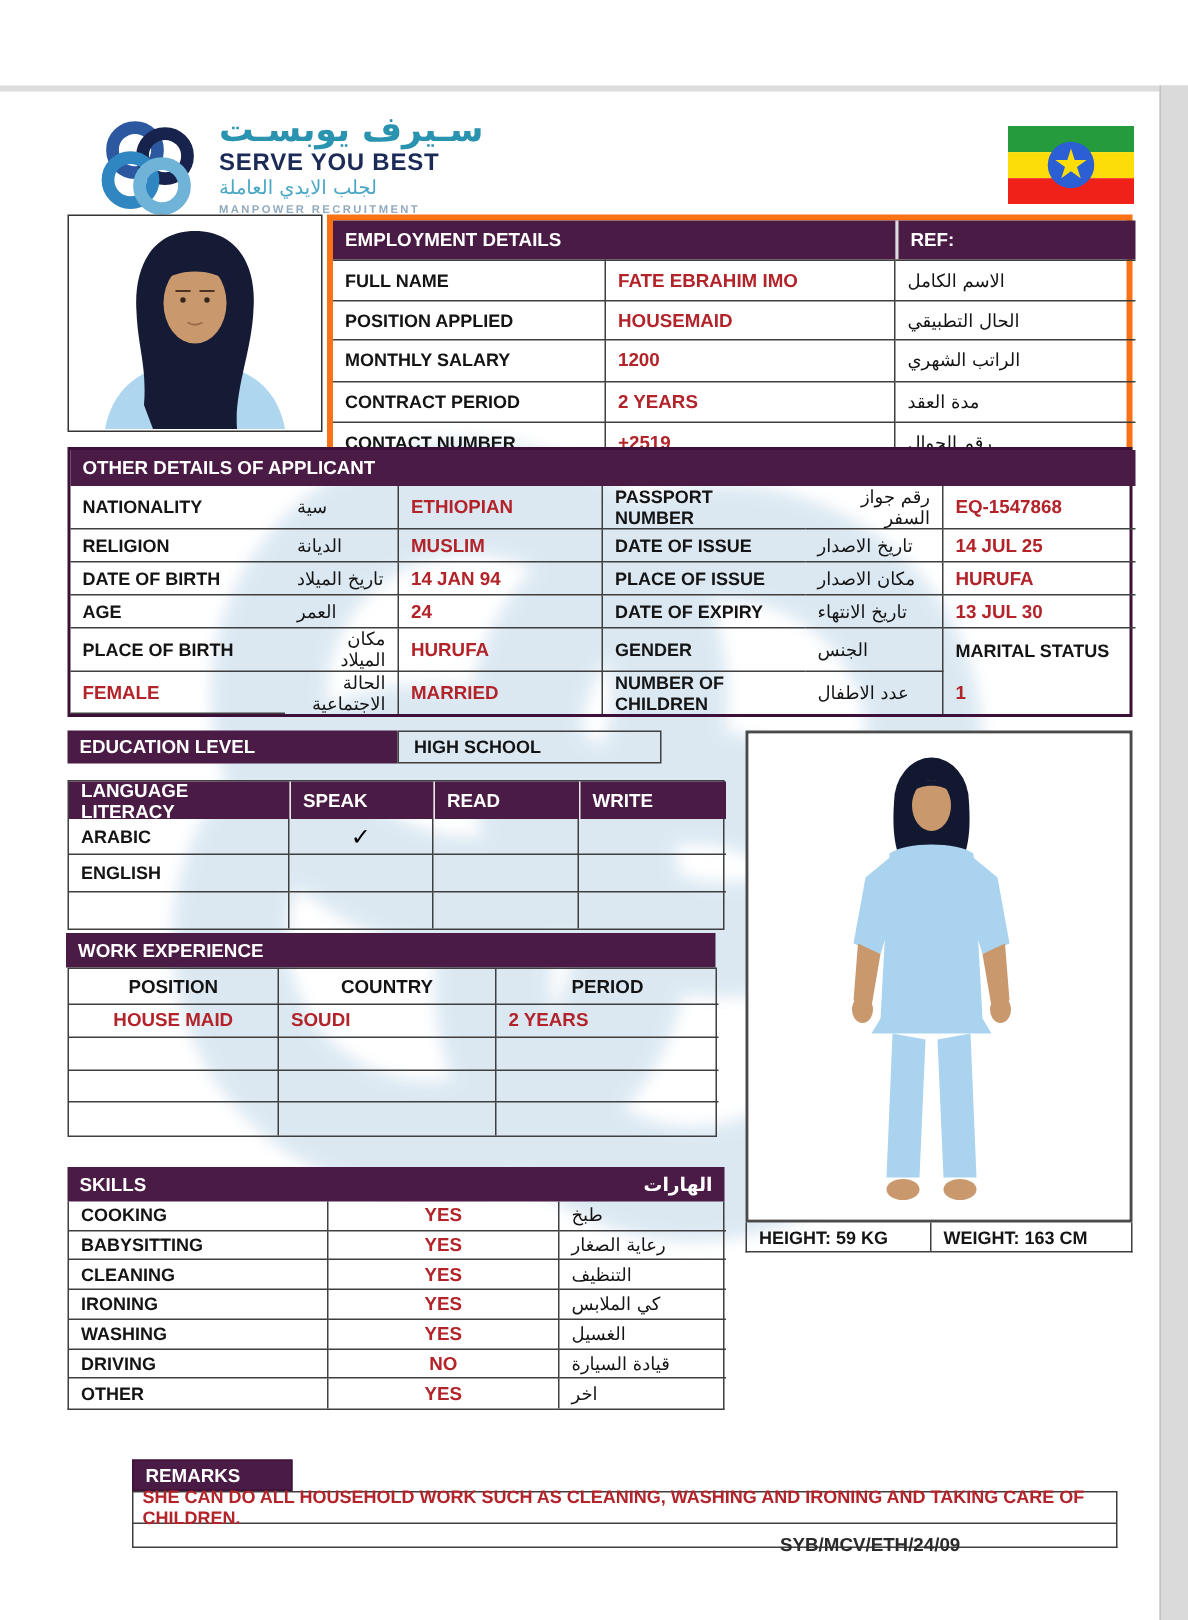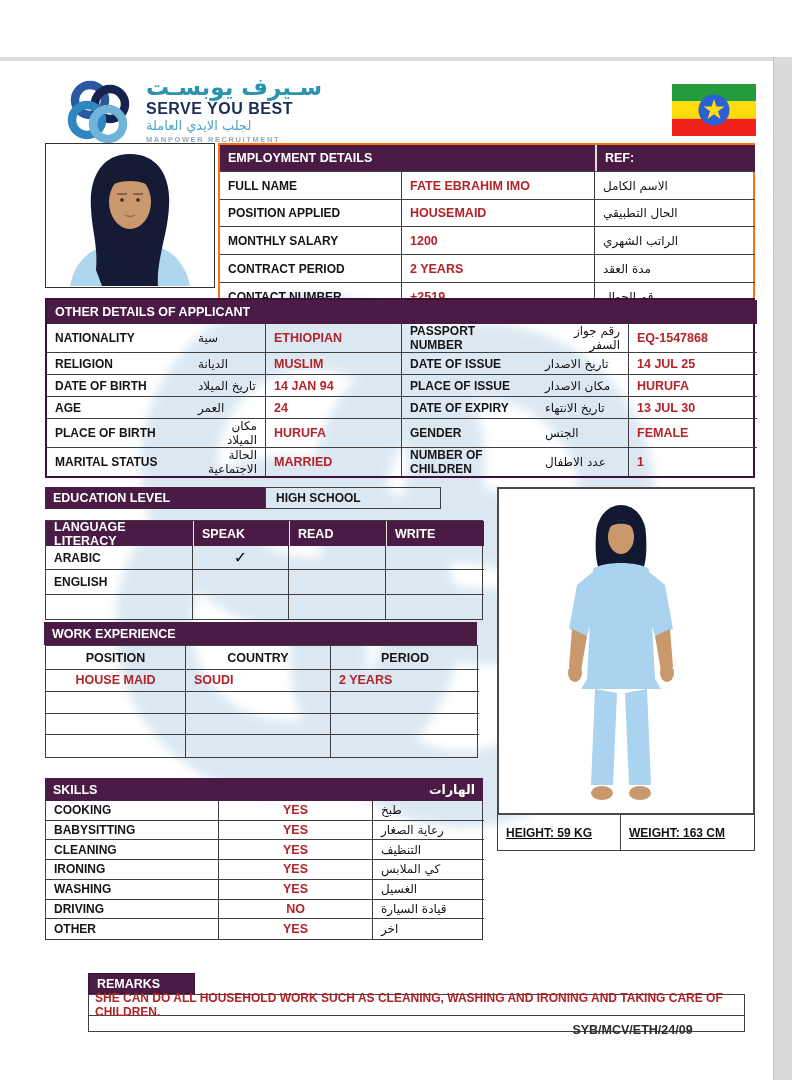--- a/index.html
+++ b/index.html
@@ -35,21 +35,21 @@
   .cell { display:flex; align-items:center; padding:0 8px; background:transparent; }
   .b-r { border-right:1.5px solid #3f3f3f; }
   .b-b { border-bottom:1.5px solid #3f3f3f; }
 
   
   .portrait-box { left:45px; top:143px; width:170px; height:145px; border:1.5px solid #333; background:#fff; }
 
   
   .emp { left:218px; top:143px; width:537px; height:170px; display:grid;
          grid-template-columns:182px 193px 160px; grid-template-rows:26px repeat(5,1fr);
-         border:2px solid #f97316; background:transparent; }
+         border:4px solid #f97316; background:transparent; }
   .emp .hdr-main { grid-column:1 / span 2; }
   .emp .hdr-ref  { border-left:2px solid #ddd; }
   .ar-cell { justify-content:flex-end; }
 
   
   .od { left:45px; top:298px; width:710px; height:180px; display:grid;
         grid-template-columns:143px 76px 136px 135px 92px 128px; grid-template-rows:24px repeat(6,1fr);
         border:2px solid #3c1038; }
   .od .hdr { grid-column:1 / span 6; }
 
@@ -66,35 +66,35 @@
 
   
   .work-bar { left:44px; top:622px; width:433px; height:23px; }
   .work { left:45px; top:645px; width:433px; height:113px; display:grid;
           grid-template-columns:140px 145px 148px; grid-template-rows:24px repeat(4,1fr);
           border:1.5px solid #3f3f3f; }
   .work .wh { font-weight:bold; color:#141414; font-size:12.5px; justify-content:center; }
 
   
   .photo-box { left:497px; top:487px; width:258px; height:328px; border:2px solid #4a4a4a; background:#fff; }
-  .hw { left:497px; top:815px; width:258px; height:36px; display:grid; grid-template-columns:123px 135px; border:1.5px solid #3f3f3f; border-top:none;text-decoration:underline; }
+  .hw { left:497px; top:815px; width:258px; height:20px; display:grid; grid-template-columns:123px 135px; border:1.5px solid #3f3f3f; border-top:none; }
 
   
   .skills-bar { left:45px; top:778px; width:438px; height:23px; justify-content:space-between; }
   .skills-bar .ar { color:#fff; font-size:12.5px; font-weight:bold; }
   .skills { left:45px; top:801px; width:438px; height:139px; display:grid;
             grid-template-columns:173px 154px 111px; grid-template-rows:repeat(7,1fr);
             border:1.5px solid #3f3f3f; border-top:none; }
 
   
   .remarks-hdr { left:88px; top:973px; width:107px; height:21px; border:1.5px solid #3c1038; }
   .remarks-row { left:88px; top:994px; width:657px; height:22px; border:1.5px solid #3f3f3f; display:flex; align-items:center; padding:0 6px; }
   .remarks-row .val { font-size:12px; }
   .remarks-empty { left:88px; top:1016px; width:657px; height:16px; border:1.5px solid #3f3f3f; border-top:none; }
-  .ref-code { left:520px; top:1023px; width:225px; text-align:center; font-weight:bold; font-size:12.5px; color:#2b2b2b; }
+  .ref-code { left:520px; top:1023px; width:225px; text-align:left; font-weight:bold; font-size:12.5px; color:#2b2b2b; }
 </style>
 </head>
 <body>
 
 <div class="page">
 
   <div class="scan-top-line"></div>
   <div class="scan-right-band"></div>
 
   <svg class="watermark" viewBox="0 0 140 112" preserveAspectRatio="none">
@@ -199,23 +199,23 @@
     <div class="cell b-b b-r val">24</div>
     <div class="cell b-b lbl">DATE OF EXPIRY</div>
     <div class="cell b-b b-r ar ar-cell">تاريخ الانتهاء</div>
     <div class="cell b-b val">13 JUL 30</div>
 
     <div class="cell b-b lbl">PLACE OF BIRTH</div>
     <div class="cell b-b b-r ar ar-cell">مكان الميلاد</div>
     <div class="cell b-b b-r val">HURUFA</div>
     <div class="cell b-b lbl">GENDER</div>
     <div class="cell b-b b-r ar ar-cell">الجنس</div>
+    <div class="cell lbl">MARITAL STATUS</div>
+
     <div class="cell b-b val">FEMALE</div>
-
-    <div class="cell lbl">MARITAL STATUS</div>
     <div class="cell b-r ar ar-cell">الحالة الاجتماعية</div>
     <div class="cell b-r val">MARRIED</div>
     <div class="cell lbl">NUMBER OF CHILDREN</div>
     <div class="cell b-r ar ar-cell">عدد الاطفال</div>
     <div class="cell val">1</div>
   </div>
 
   <div class="layer phead edu-label">EDUCATION LEVEL</div>
   <div class="layer edu-value lbl">HIGH  SCHOOL</div>
 

